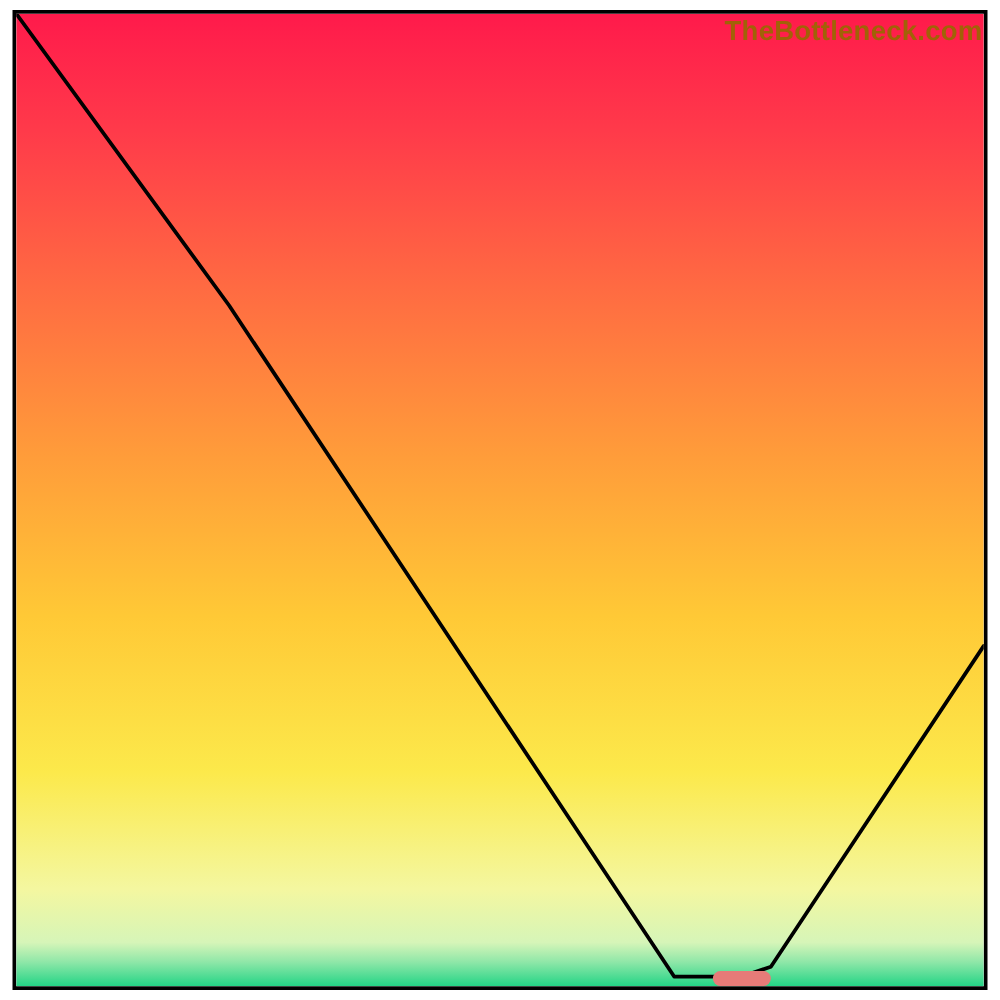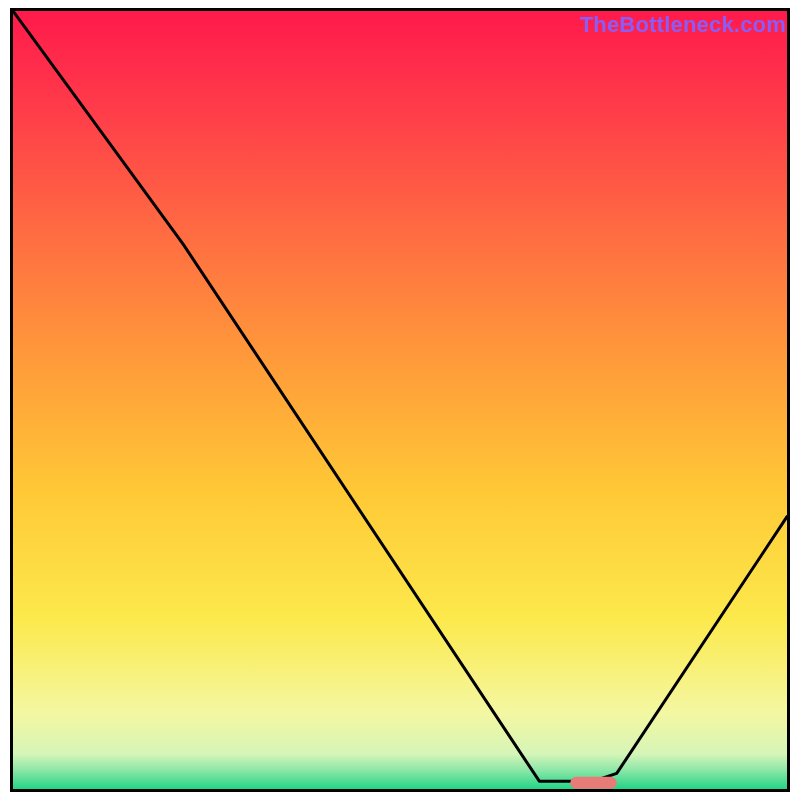--- a/index.html
+++ b/index.html
@@ -19,21 +19,21 @@
     height: 784px;
     border: 3px solid #000;
     box-sizing: border-box;
   }
   .attribution {
     position: absolute;
     top: 12px;
     right: 14px;
     font-size: 22px;
     font-weight: bold;
-    color: #8b5cf6;
+    color: #a16207;
     font-family: Arial, Helvetica, sans-serif;
     letter-spacing: 0.2px;
     text-align: right;
   }
   svg.plot {
     position: absolute;
     left: 13px;
     top: 11px;
     width: 774px;
     height: 778px;

